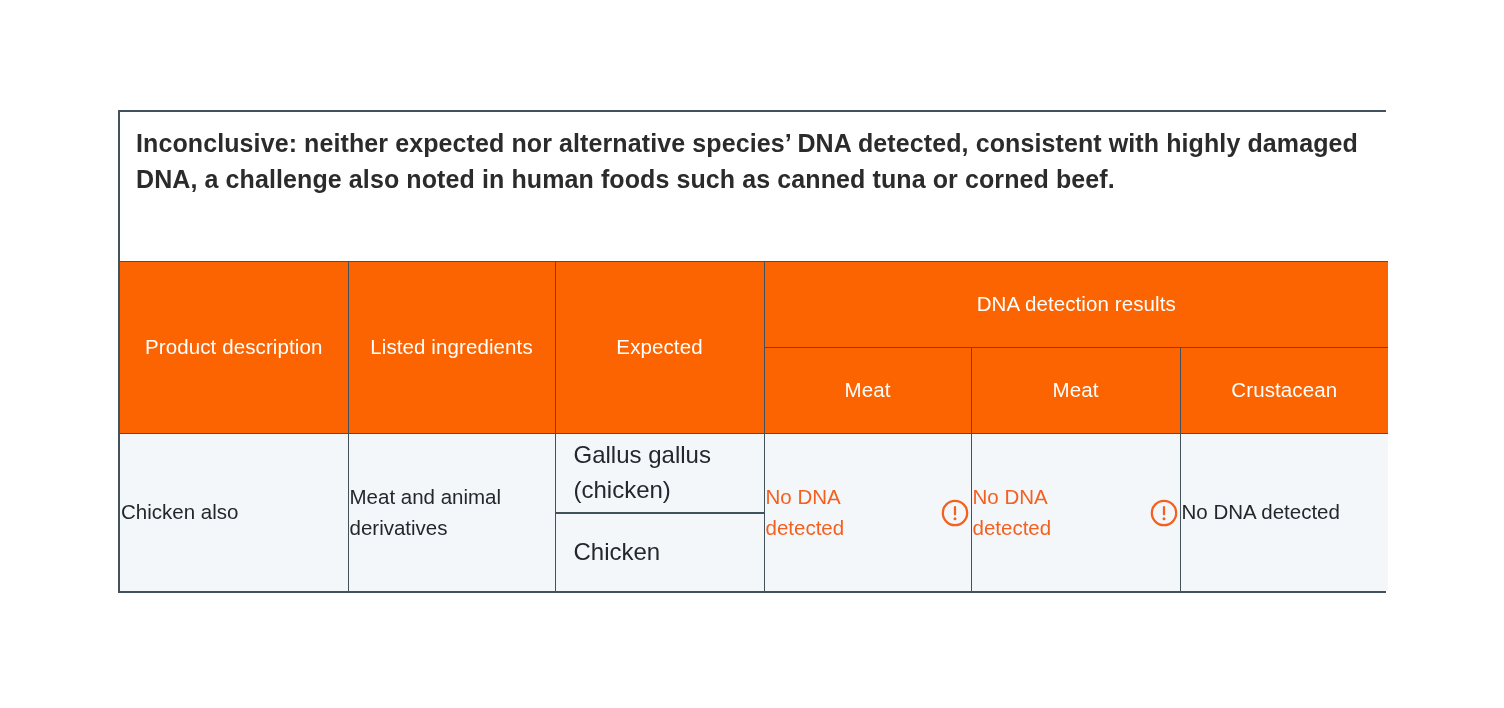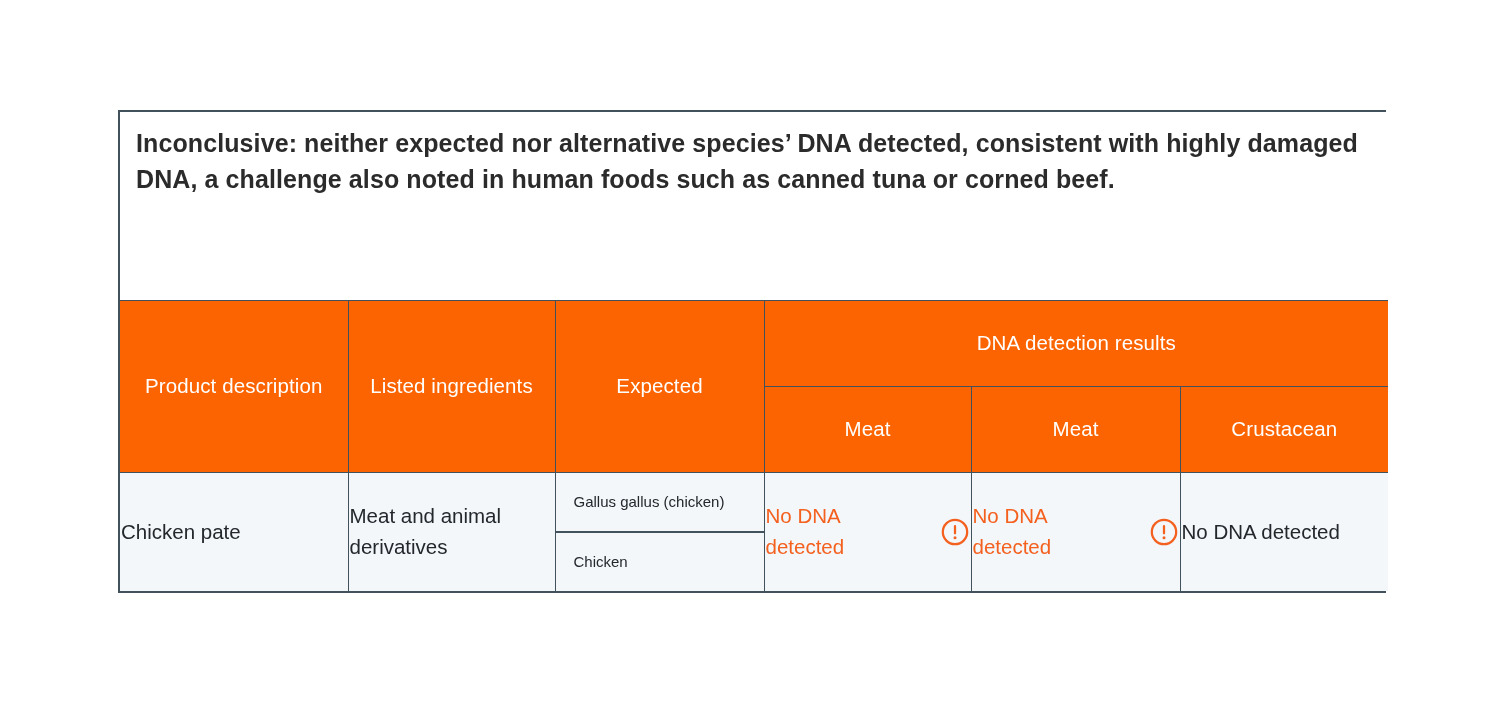--- a/index.html
+++ b/index.html
@@ -104,21 +104,21 @@
     border-collapse: collapse;
     table-layout: fixed;
     width: 100%;
     height: 100%;
   }
   table.expected-inner td {
     border: none;
     padding: 0 18px;
     background: #f3f7fa;
     color: #23282d;
-    font-size: 15px;
+    font-size: 24px;
     line-height: 1.45;
     vertical-align: middle;
     height: 50%;
   }
   td.expected-top {
     border-bottom: 2px solid #42525c !important;
   }
 
   
   .result-inner {
@@ -168,21 +168,21 @@
       <td class="hdr hdr-group hdr-right" colspan="3" style="height:83px">DNA detection results</td>
     </tr>
 
     <tr>
       <td class="hdr" style="height:83px">Meat</td>
       <td class="hdr">Meat</td>
       <td class="hdr hdr-right">Crustacean</td>
     </tr>
 
     <tr>
-      <td class="body-cell body-left body-bottom">Chicken pate</td>
+      <td class="body-cell body-left body-bottom">Chicken also</td>
 
       <td class="body-cell body-bottom">Meat and animal derivatives</td>
 
       <td class="body-cell body-bottom expected-cell">
         <table class="expected-inner">
           <tbody>
                 <tr>
             <td class="expected-top">Gallus gallus (chicken)</td>
           </tr>
           <tr>

